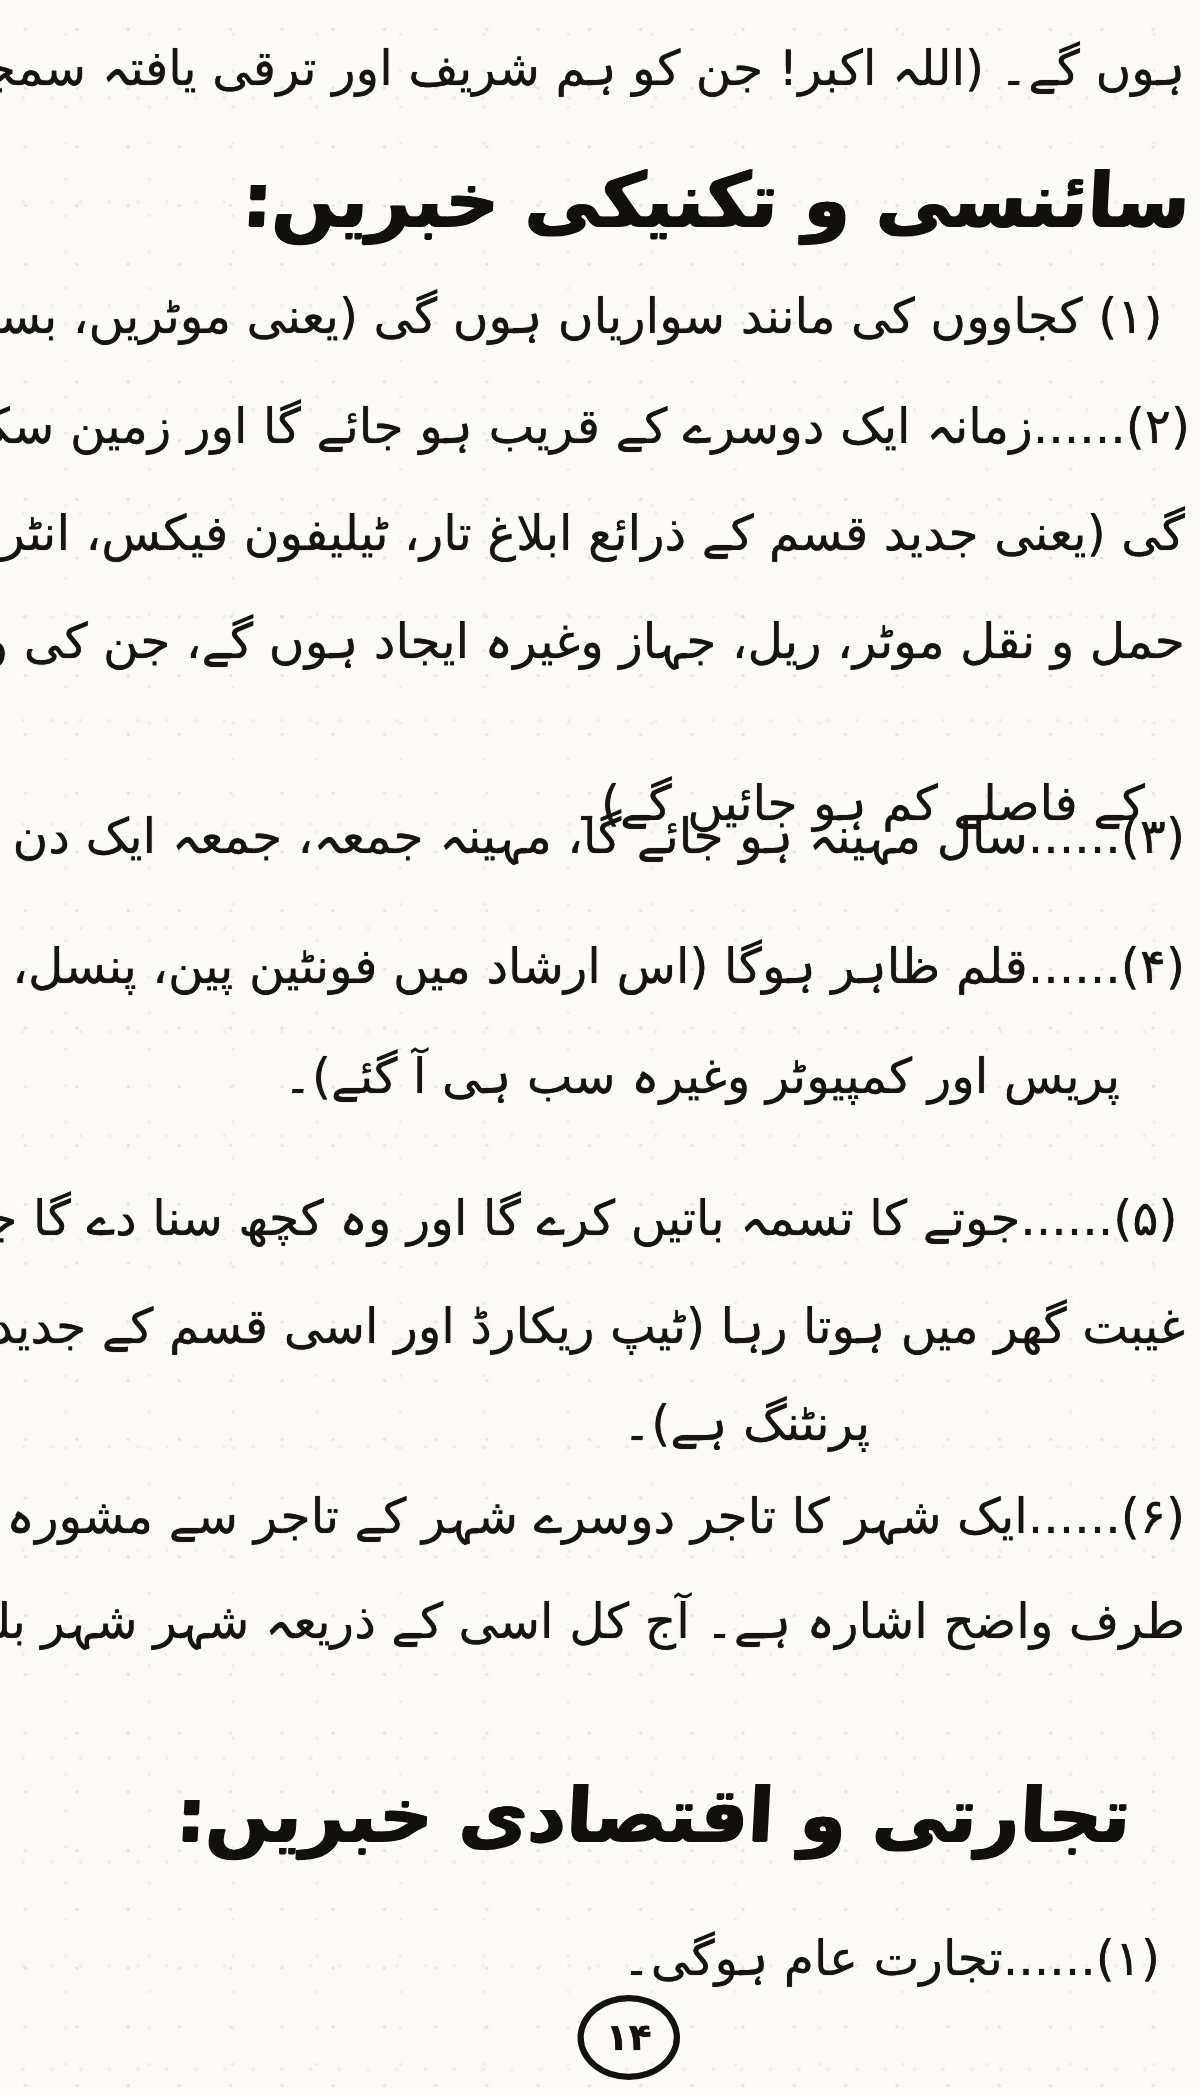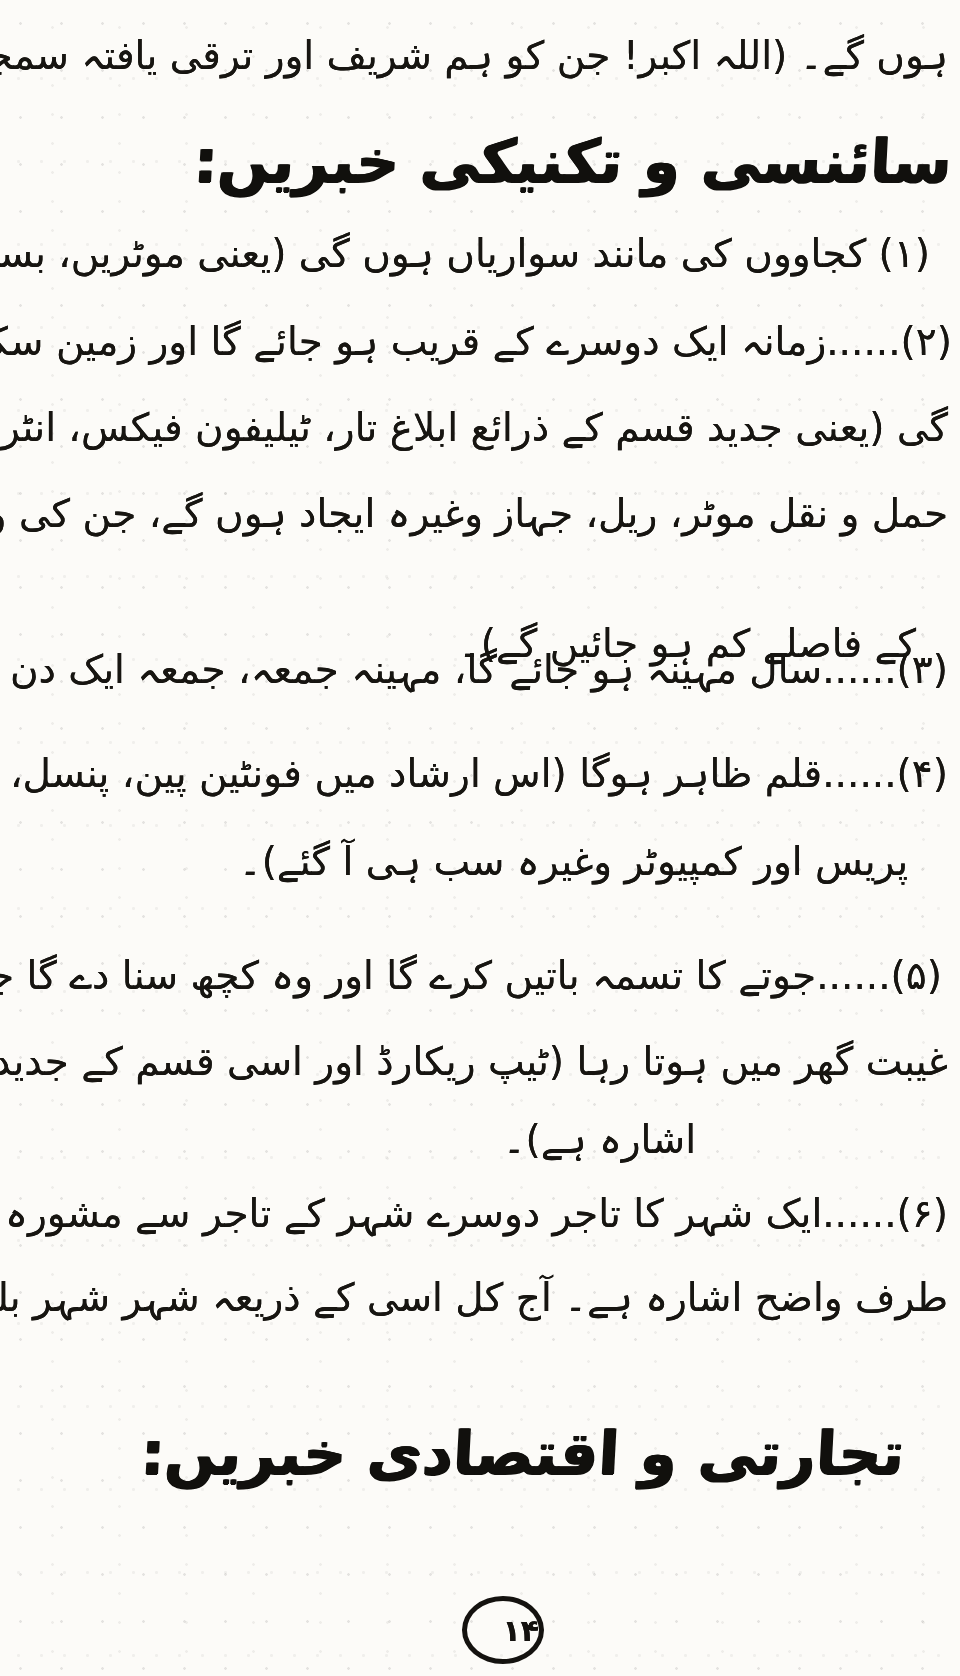--- a/index.html
+++ b/index.html
@@ -44,21 +44,21 @@
     text-shadow:0.8px 0 0 #11100d, -0.8px 0 0 #11100d, 0 0.8px 0 #11100d;
     transform:skewX(-3deg);
   }
   .page-number-badge{
     position:absolute;
     left:462px; top:1596px;
     width:82px; height:68px;
     border:5px solid #14120f;
     border-radius:50%;
     box-sizing:border-box;
-    display:flex;align-items:center;justify-content:flex-end;
+    display:flex;align-items:center;justify-content:center;
     background:transparent;
   }
   .page-number-badge span{
     font-size:30px;font-weight:700;direction:rtl;
     color:#14120f;
     text-shadow:0 0 0.6px #14120f;
   }
 </style>
 </head>
 <body>
@@ -76,33 +76,34 @@
   <div class="line" style="top:398px; right:12px;" lang="ur">گی (یعنی جدید قسم کے ذرائع ابلاغ تار، ٹیلیفون فیکس، انٹرنیٹ وغیرہ اور ذرائع</div>
 
   <div class="line" style="top:484px; right:12px;" lang="ur">حمل و نقل موٹر، ریل، جہاز وغیرہ ایجاد ہوں گے، جن کی وجہ سے مکان و زماں</div>
 
   <div class="line" style="top:566px; right:44px;margin-top:48px;" lang="ur">کے فاصلے کم ہو جائیں گے)۔</div>
 
   <div class="line" style="top:640px; right:12px;" lang="ur">(۳)......سال مہینہ ہو جائے گا، مہینہ جمعہ، جمعہ ایک دن اور دن ایک ساعت۔</div>
 
   <div class="line" style="top:744px; right:12px;" lang="ur">(۴)......قلم ظاہر ہوگا (اس ارشاد میں فونٹین پین، پنسل، ٹائپ رائٹر، پرنٹنگ</div>
 
-  <div class="line" style="top:832px; right:52px;" lang="ur">پریس اور کمپیوٹر وغیرہ سب ہی آ گئے)۔</div>
+  <div class="line" style="top:832px; right:64px;" lang="ur">پریس اور کمپیوٹر وغیرہ سب ہی آ گئے)۔</div>
 
   <div class="line" style="top:946px; right:18px;" lang="ur">(۵)......جوتے کا تسمہ باتیں کرے گا اور وہ کچھ سنا دے گا جو اس کے پس</div>
 
   <div class="line" style="top:1032px; right:12px;" lang="ur">غیبت گھر میں ہوتا رہا (ٹیپ ریکارڈ اور اسی قسم کے جدید آلات کی طرف صریح</div>
 
-  <div class="line" style="top:1110px; right:264px;" lang="ur">اشارہ ہے)۔</div>
+  <div class="line" style="top:1110px; right:264px;" lang="ur">پرنٹنگ ہے)۔</div>
 
   <div class="line" style="top:1184px; right:12px;" lang="ur">(۶)......ایک شہر کا تاجر دوسرے شہر کے تاجر سے مشورہ کرے گا (ٹیلیفون کی</div>
 
   <div class="line" style="top:1268px; right:12px;" lang="ur">طرف واضح اشارہ ہے۔ آج کل اسی کے ذریعہ شہر شہر بلکہ ملک ملک کے تاجر</div>
 
 
   <div class="heading" style="top:1408px; right:56px;" lang="ur">تجارتی و اقتصادی خبریں:</div>
 
+  <div class="line" style="top:1538px; right:32px;" lang="ur">(۱)......تجارت عام ہوگی۔</div>
 
   <div class="page-number-badge">
     <span lang="ur">۱۴</span>
   </div>
 
 </div>
 
 </body></html>

